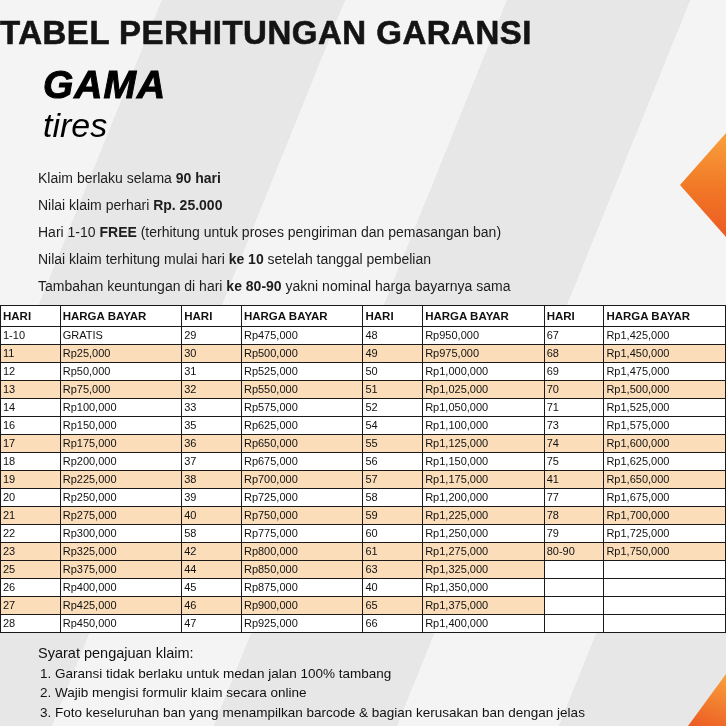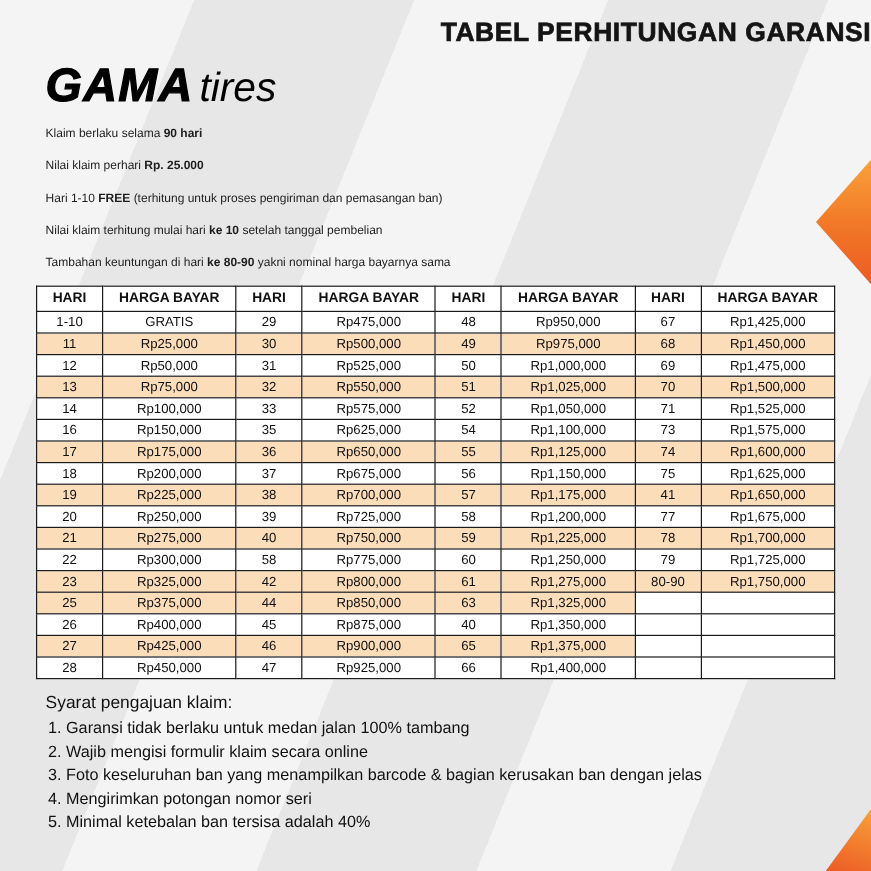--- a/index.html
+++ b/index.html
@@ -23,41 +23,41 @@
     z-index:1;
   }
   .orange-corner{
     position:absolute;right:0;bottom:0;width:38px;height:52px;
     background:linear-gradient(200deg,#f9a13b,#ec5b24);
     clip-path:polygon(100% 0,100% 100%,0 100%);
     z-index:1;
   }
   .content{position:relative;z-index:2;}
   .title{
-    margin:14px 0 0 0;text-align:right;
-    font-size:22px;font-weight:900;letter-spacing:.5px;color:#141414;
+    margin:14px 0 0 0;text-align:left;
+    font-size:33px;font-weight:900;letter-spacing:.5px;color:#141414;
     -webkit-text-stroke:.6px #141414;
     line-height:1.15;
   }
   .logo{
-    margin:13px 0 0 38px;display:flex;align-items:baseline;
+    margin:13px 0 0 38px;display:flex;align-items:baseline;flex-direction:column;
   }
   .logo-gama{
     font-size:39px;font-weight:900;font-style:italic;color:#000;
     -webkit-text-stroke:1px #000;letter-spacing:1px;line-height:1.05;
   }
   .logo-tires{
     font-size:34px;font-style:italic;font-weight:500;color:#000;margin-left:5px;
   }
-  .intro{margin:10px 0 0 38px;font-size:10px;color:#1d1d1d;}
+  .intro{margin:25px 0 0 38px;font-size:14px;color:#1d1d1d;}
   .intro-line{margin-bottom:10px;line-height:17px;}
   .intro-line b{font-weight:700;}
   table.garansi{
-    width:666px;margin:0 auto 0 auto;border-collapse:collapse;
-    font-size:11px;text-align:center;background:#fff;table-layout:fixed;
+    width:726px;margin:0 auto 0 auto;border-collapse:collapse;
+    font-size:11px;text-align:left;background:#fff;table-layout:fixed;
   }
   table.garansi th,table.garansi td{
     border:1px solid #1a1a1a;padding:1.5px 2px;height:14px;
     overflow:hidden;white-space:nowrap;
   }
   table.garansi th{font-weight:700;font-size:11.5px;padding:3px 2px;background:#fff;}
   th.col-hari{width:8%;}
   th.col-harga{width:17%;}
   tbody tr.stripe td{background:var(--stripe);}
   tbody tr.stripe td.empty{background:#fff;}

